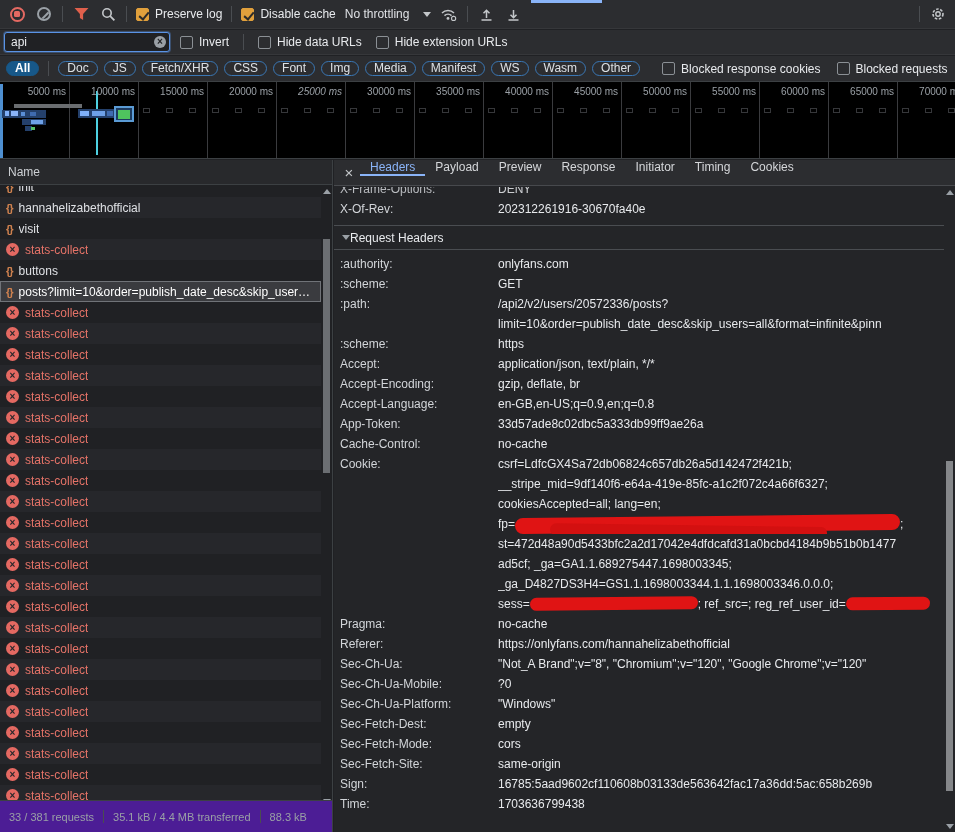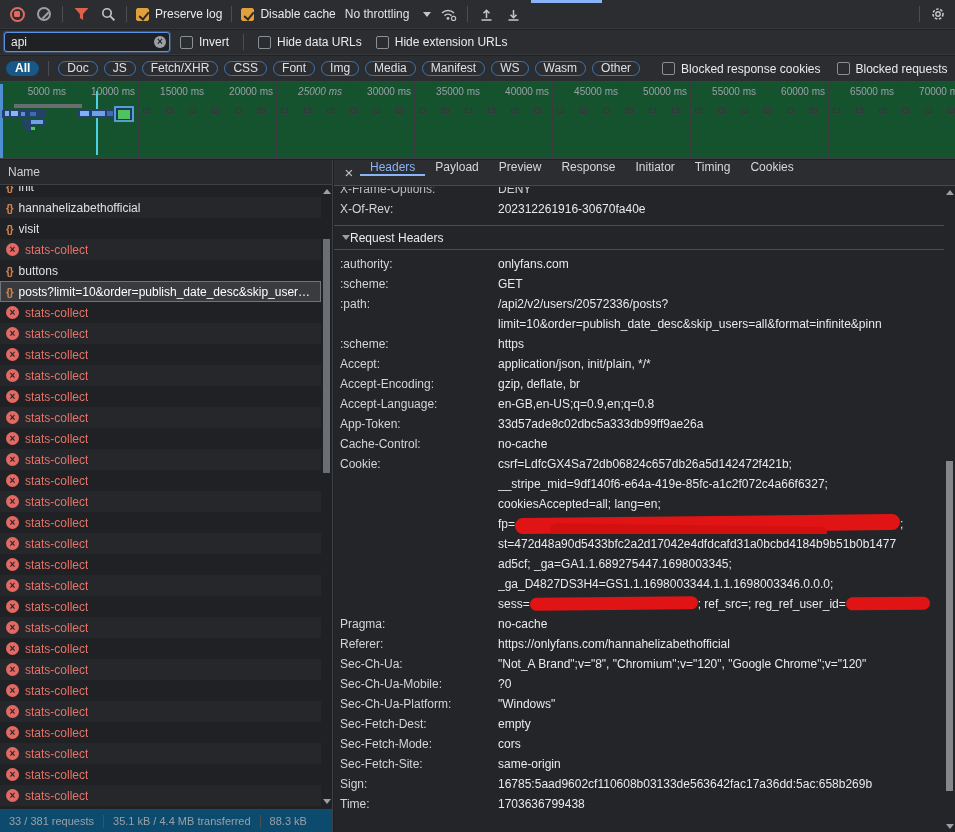--- a/index.html
+++ b/index.html
@@ -36,21 +36,21 @@
                 padding:0 18px 0 6px;outline:none}
   .fclear{position:absolute;right:4px;top:4px;width:12px;height:12px;border-radius:50%;background:#9aa0a6;
           color:#202124;font-size:10px;line-height:12px;text-align:center;font-weight:bold}
   
   .pill{border:1px solid #3a76b3;border-radius:11px;padding:0 8px;margin-right:6px;color:#dde1e5;
         line-height:13px;white-space:nowrap;flex:none}
   .pill.active{background:#175889;border-color:#175889;color:#fff;font-weight:bold}
   .pillsep{width:1px;height:15px;background:#4a4d51;margin:0 9px 0 3px;flex:none}
   .row3 .cbx{margin-left:16px}
   
-  .timeline{position:absolute;top:82px;left:0;right:0;height:77px;background:#14532d;
+  .timeline{position:absolute;top:82px;left:0;right:0;height:77px;background:#000000;
             border-bottom:1px solid #3c4043;overflow:hidden}
   .grid{position:absolute;top:0;bottom:0;width:1px;background:#3a3b3e}
   .tlabel{position:absolute;top:4px;transform:translateX(-100%);color:#9aa0a6;font-size:10px;white-space:nowrap}
   .ghost{position:absolute;top:26px;width:7px;height:5px;border:1px solid #36373a}
   .bar{position:absolute}
   .cursorline{position:absolute;left:96px;top:9px;bottom:3px;width:2px;background:#4dd0e1}
   .tlhandle{position:absolute;left:0;top:2px;bottom:0;width:3px;background:#4e8fd1}
   
   .pane-left{position:absolute;top:160px;left:0;width:333px;bottom:0;background:#202124;border-right:1px solid #3c4043}
   .name-header{height:25px;background:#28292c;border-bottom:1px solid #3c4043;display:flex;align-items:center;
@@ -60,21 +60,21 @@
   .req-row.dark{background:#202124}
   .req-row.light{background:#26272b}
   .req-row.first{margin-top:-10px}
   .req-row .lbl{overflow:hidden;text-overflow:ellipsis;color:#dfe1e5}
   .req-row.error .lbl{color:#e57368}
   .req-row.selected{background:#3a3b3f;outline:1px solid #707378;outline-offset:-1px}
   .req-row.selected .lbl{color:#fff}
   .ic-json{color:#d0824f;font-weight:bold;font-size:11px;letter-spacing:-1px;flex:none}
   .ic-err{width:13px;height:13px;border-radius:50%;background:#e46962;color:#26272a;font-size:10px;
           line-height:13px;text-align:center;font-weight:bold;flex:none}
-  .statusbar{position:absolute;left:0;right:0;bottom:0;height:23px;background:#0c4a6e;border-top:1px solid #3c4043;
+  .statusbar{position:absolute;left:0;right:0;bottom:0;height:32px;background:#4c1d95;border-top:1px solid #3c4043;
              display:flex;align-items:center;gap:9px;padding:0 9px;color:#9aa0a6;font-size:11px;
              white-space:nowrap;overflow:hidden}
   .ssep{width:1px;height:13px;background:#4a4d51;flex:none}
   
   .sbar{position:absolute;width:11px;background:transparent}
   .sbar .thumb{position:absolute;left:2px;right:2px;background:#6b6e72}
   .arrow-up,.arrow-dn{position:absolute;left:2px;width:0;height:0;border-left:4px solid transparent;border-right:4px solid transparent}
   .arrow-up{top:3px;border-bottom:5px solid #9aa0a6}
   .arrow-dn{bottom:3px;border-top:5px solid #9aa0a6}
   
@@ -491,21 +491,21 @@
         </div>
         <div class="kv">
           <span class="k">:scheme:</span>
           <span class="v">
             <div class="line">https</div>
           </span>
         </div>
         <div class="kv">
           <span class="k">Accept:</span>
           <span class="v">
-            <div class="line">application/json, init/plain, */*</div>
+            <div class="line">application/json, text/plain, */*</div>
           </span>
         </div>
         <div class="kv">
           <span class="k">Accept-Encoding:</span>
           <span class="v">
             <div class="line">gzip, deflate, br</div>
           </span>
         </div>
         <div class="kv">
           <span class="k">Accept-Language:</span>

